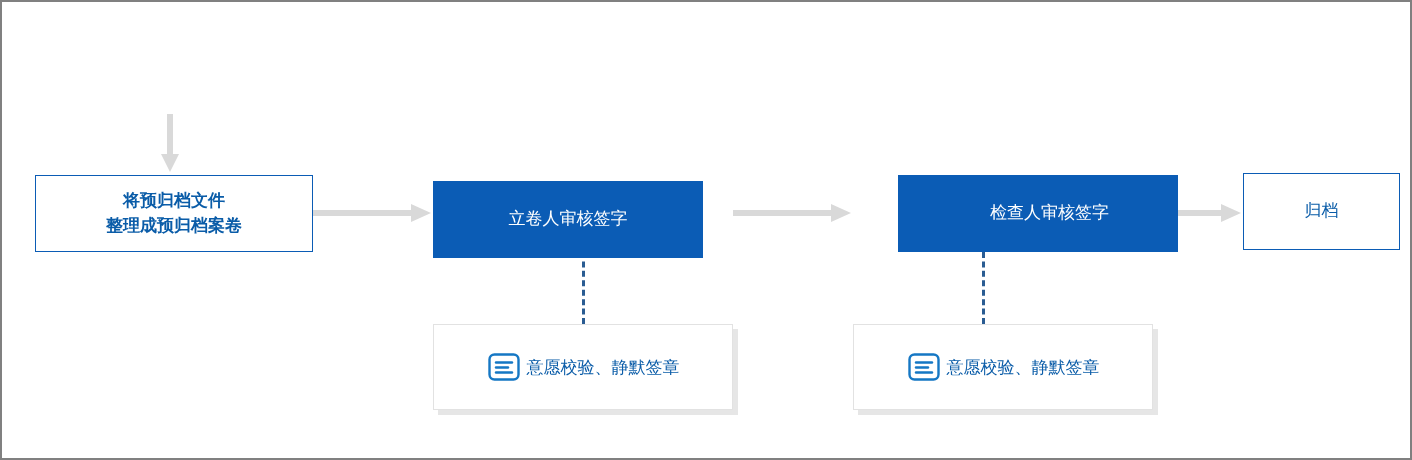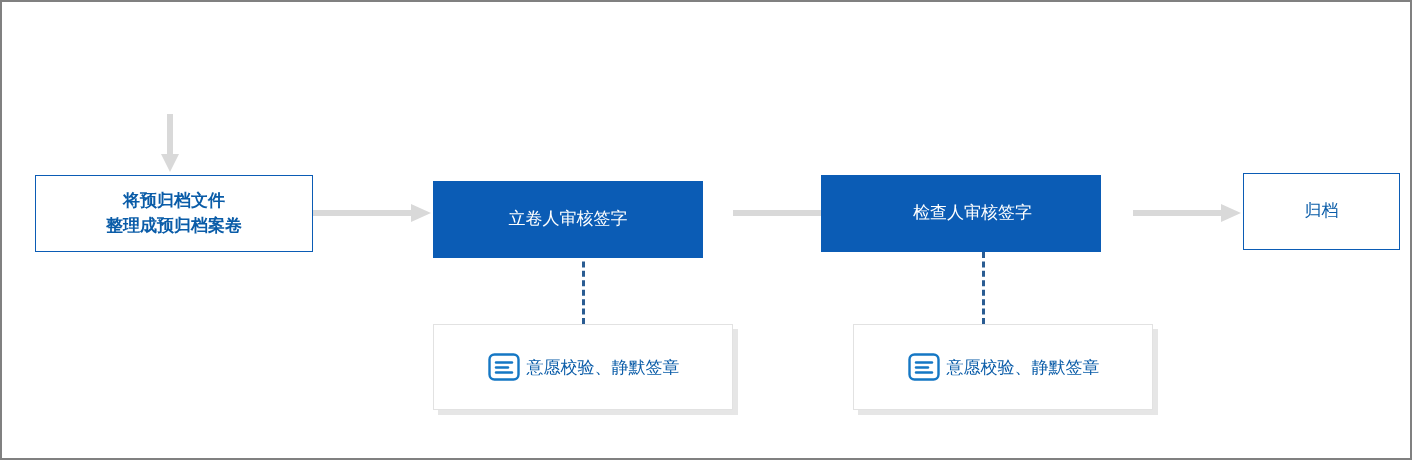--- a/index.html
+++ b/index.html
@@ -115,21 +115,21 @@
 
   <div class="dash-v" style="left:580px; top:250px; height:72px;"></div>
   <div class="dash-v" style="left:980px; top:250px; height:72px;"></div>
 
 
   <div class="node node-outline" style="left:33px; top:173px; width:278px; height:77px;font-weight:bold;">将预归档文件
 整理成预归档案卷</div>
 
   <div class="node node-filled" style="left:431px; top:179px; width:270px; height:77px;">立卷人审核签字</div>
 
-  <div class="node node-filled" style="left:819px; top:173px; width:280px; height:77px;padding-left:23px;">检查人审核签字</div>
+  <div class="node node-filled" style="left:896px; top:173px; width:280px; height:77px;padding-left:23px;">检查人审核签字</div>
 
   <div class="node node-outline" style="left:1241px; top:171px; width:157px; height:77px;">归档</div>
 
   <div class="note" style="left:431px; top:322px; width:300px; height:86px;">
     <div class="note-inner">
       <svg class="doc-icon" viewBox="0 0 34 34">
         <rect x="2.5" y="4.5" width="29" height="25" rx="5" ry="5" fill="none" stroke="#1577C4" stroke-width="2.4"></rect>
         <line x1="9" y1="12.5" x2="25" y2="12.5" stroke="#1577C4" stroke-width="2.4" stroke-linecap="round"></line>
         <line x1="9" y1="17.5" x2="21" y2="17.5" stroke="#1577C4" stroke-width="2.4" stroke-linecap="round"></line>
         <line x1="9" y1="22.5" x2="25" y2="22.5" stroke="#1577C4" stroke-width="2.4" stroke-linecap="round"></line>

